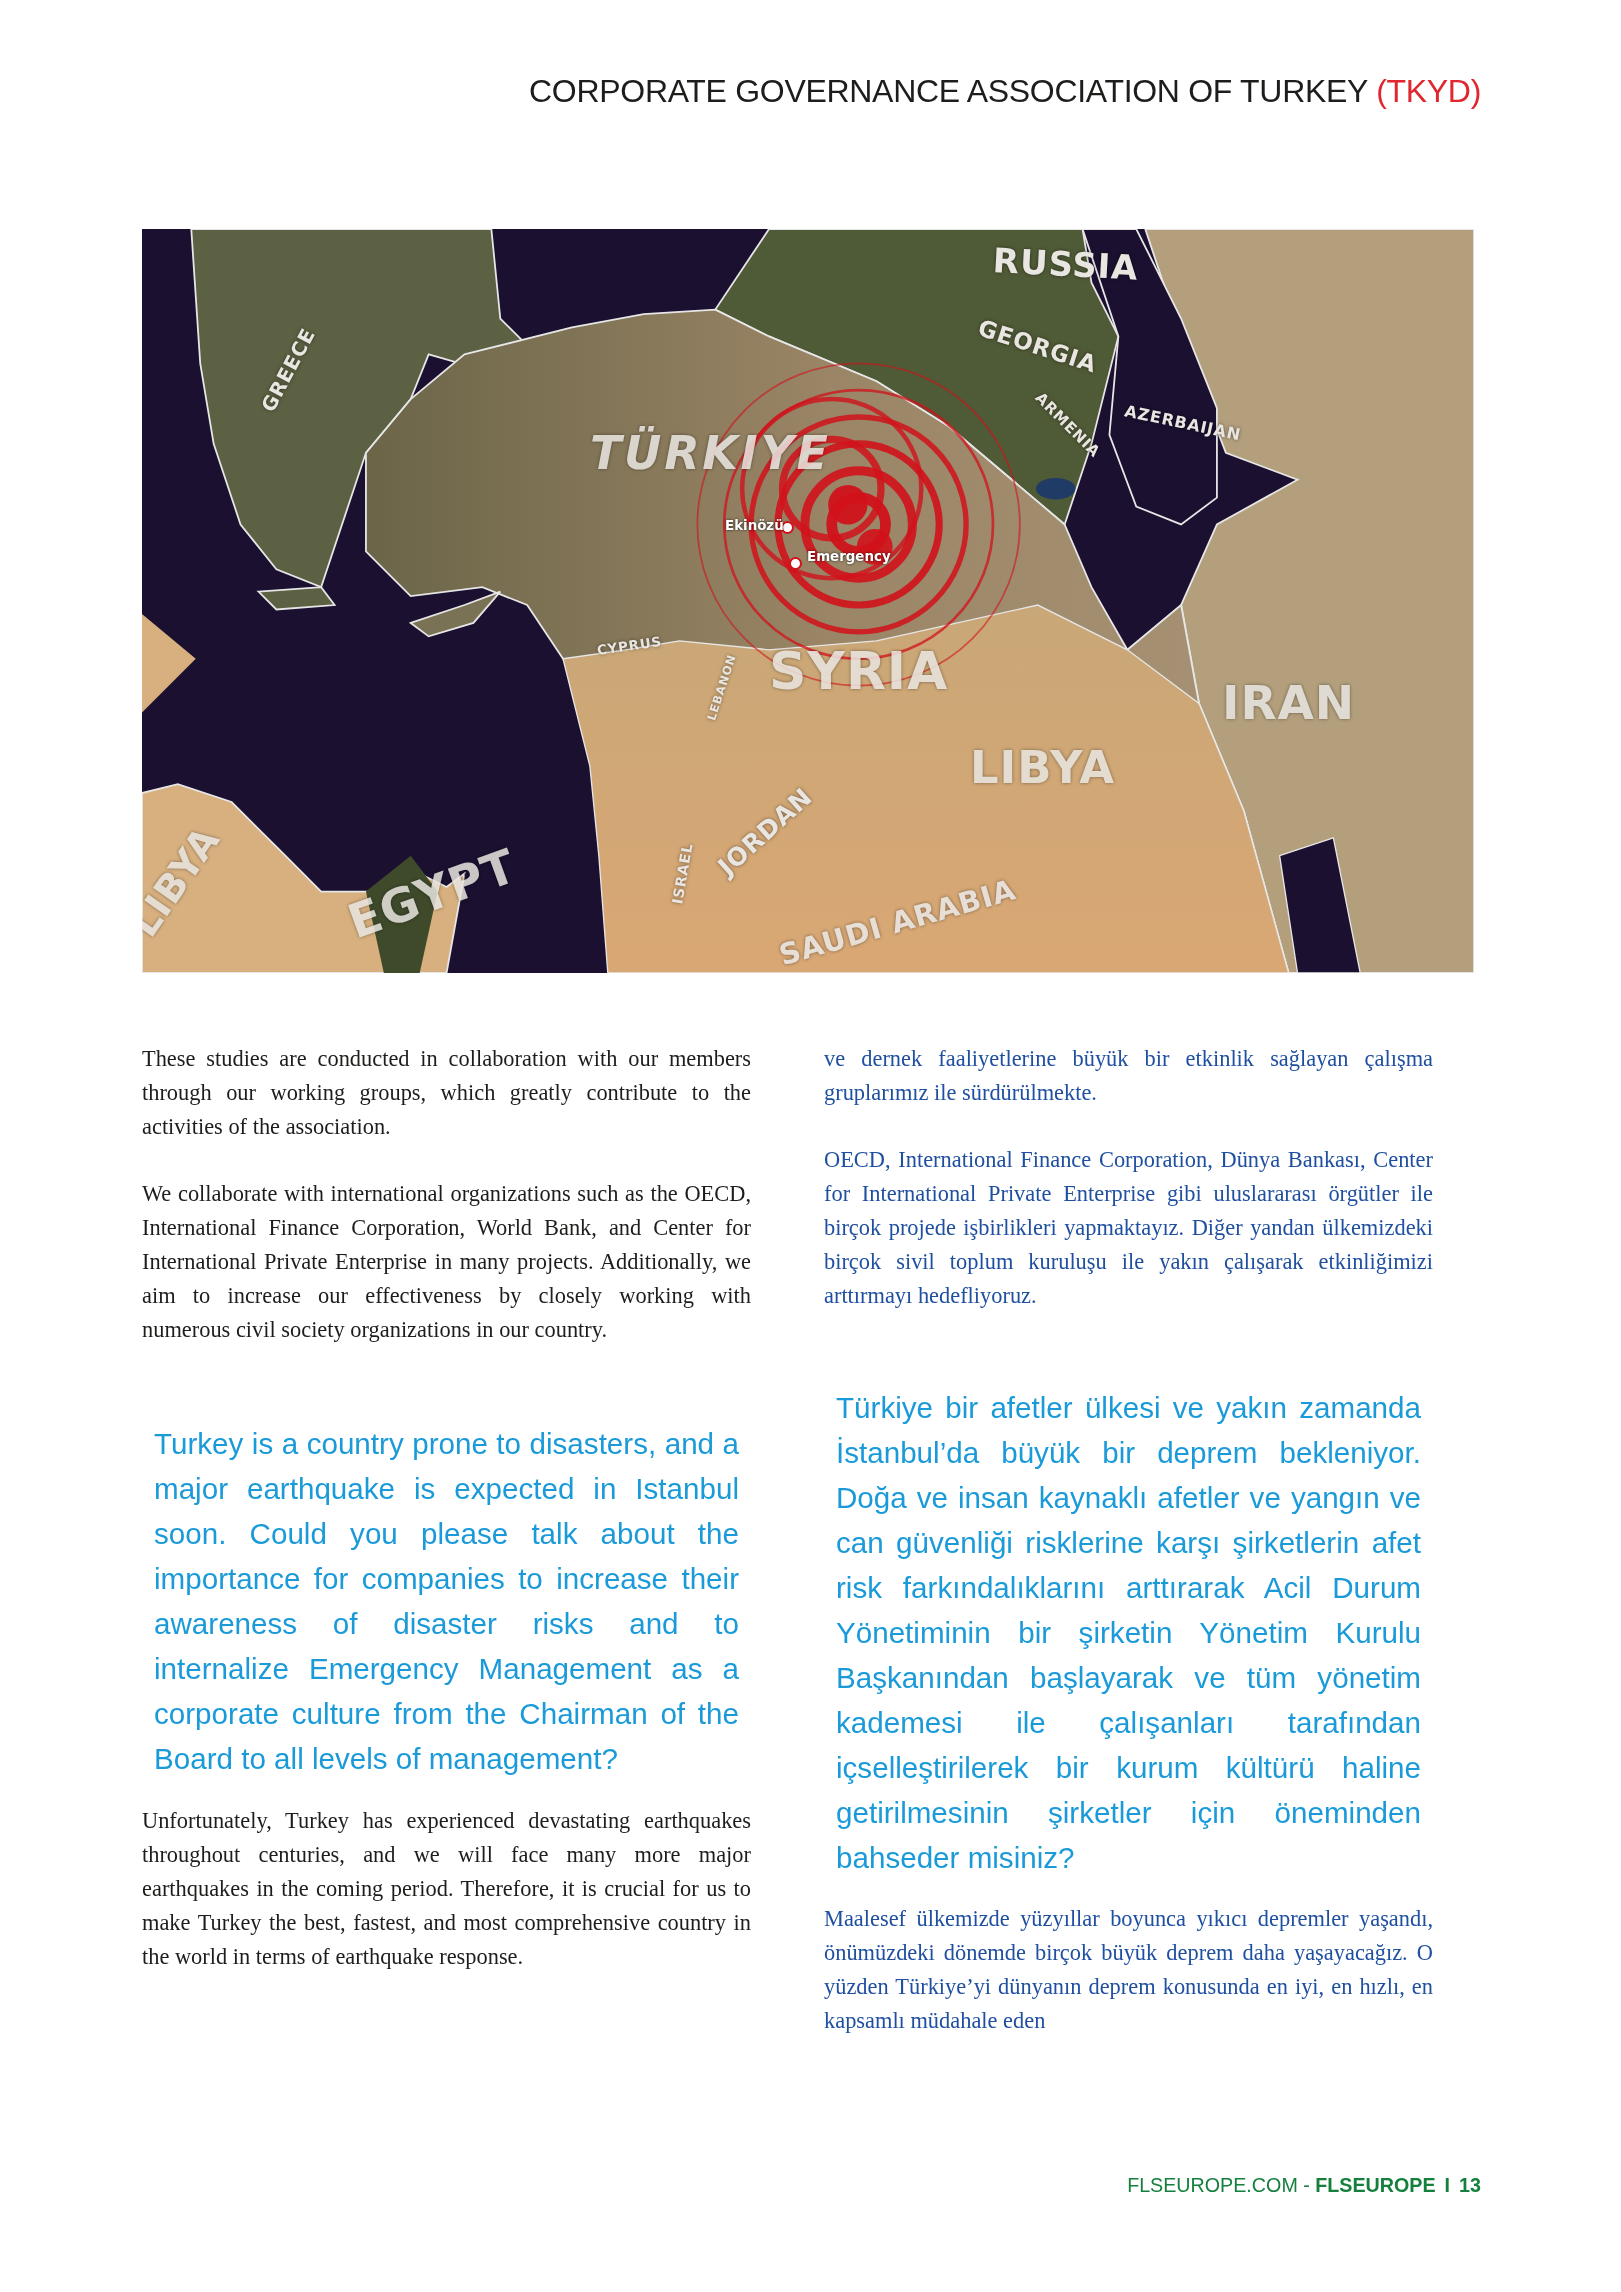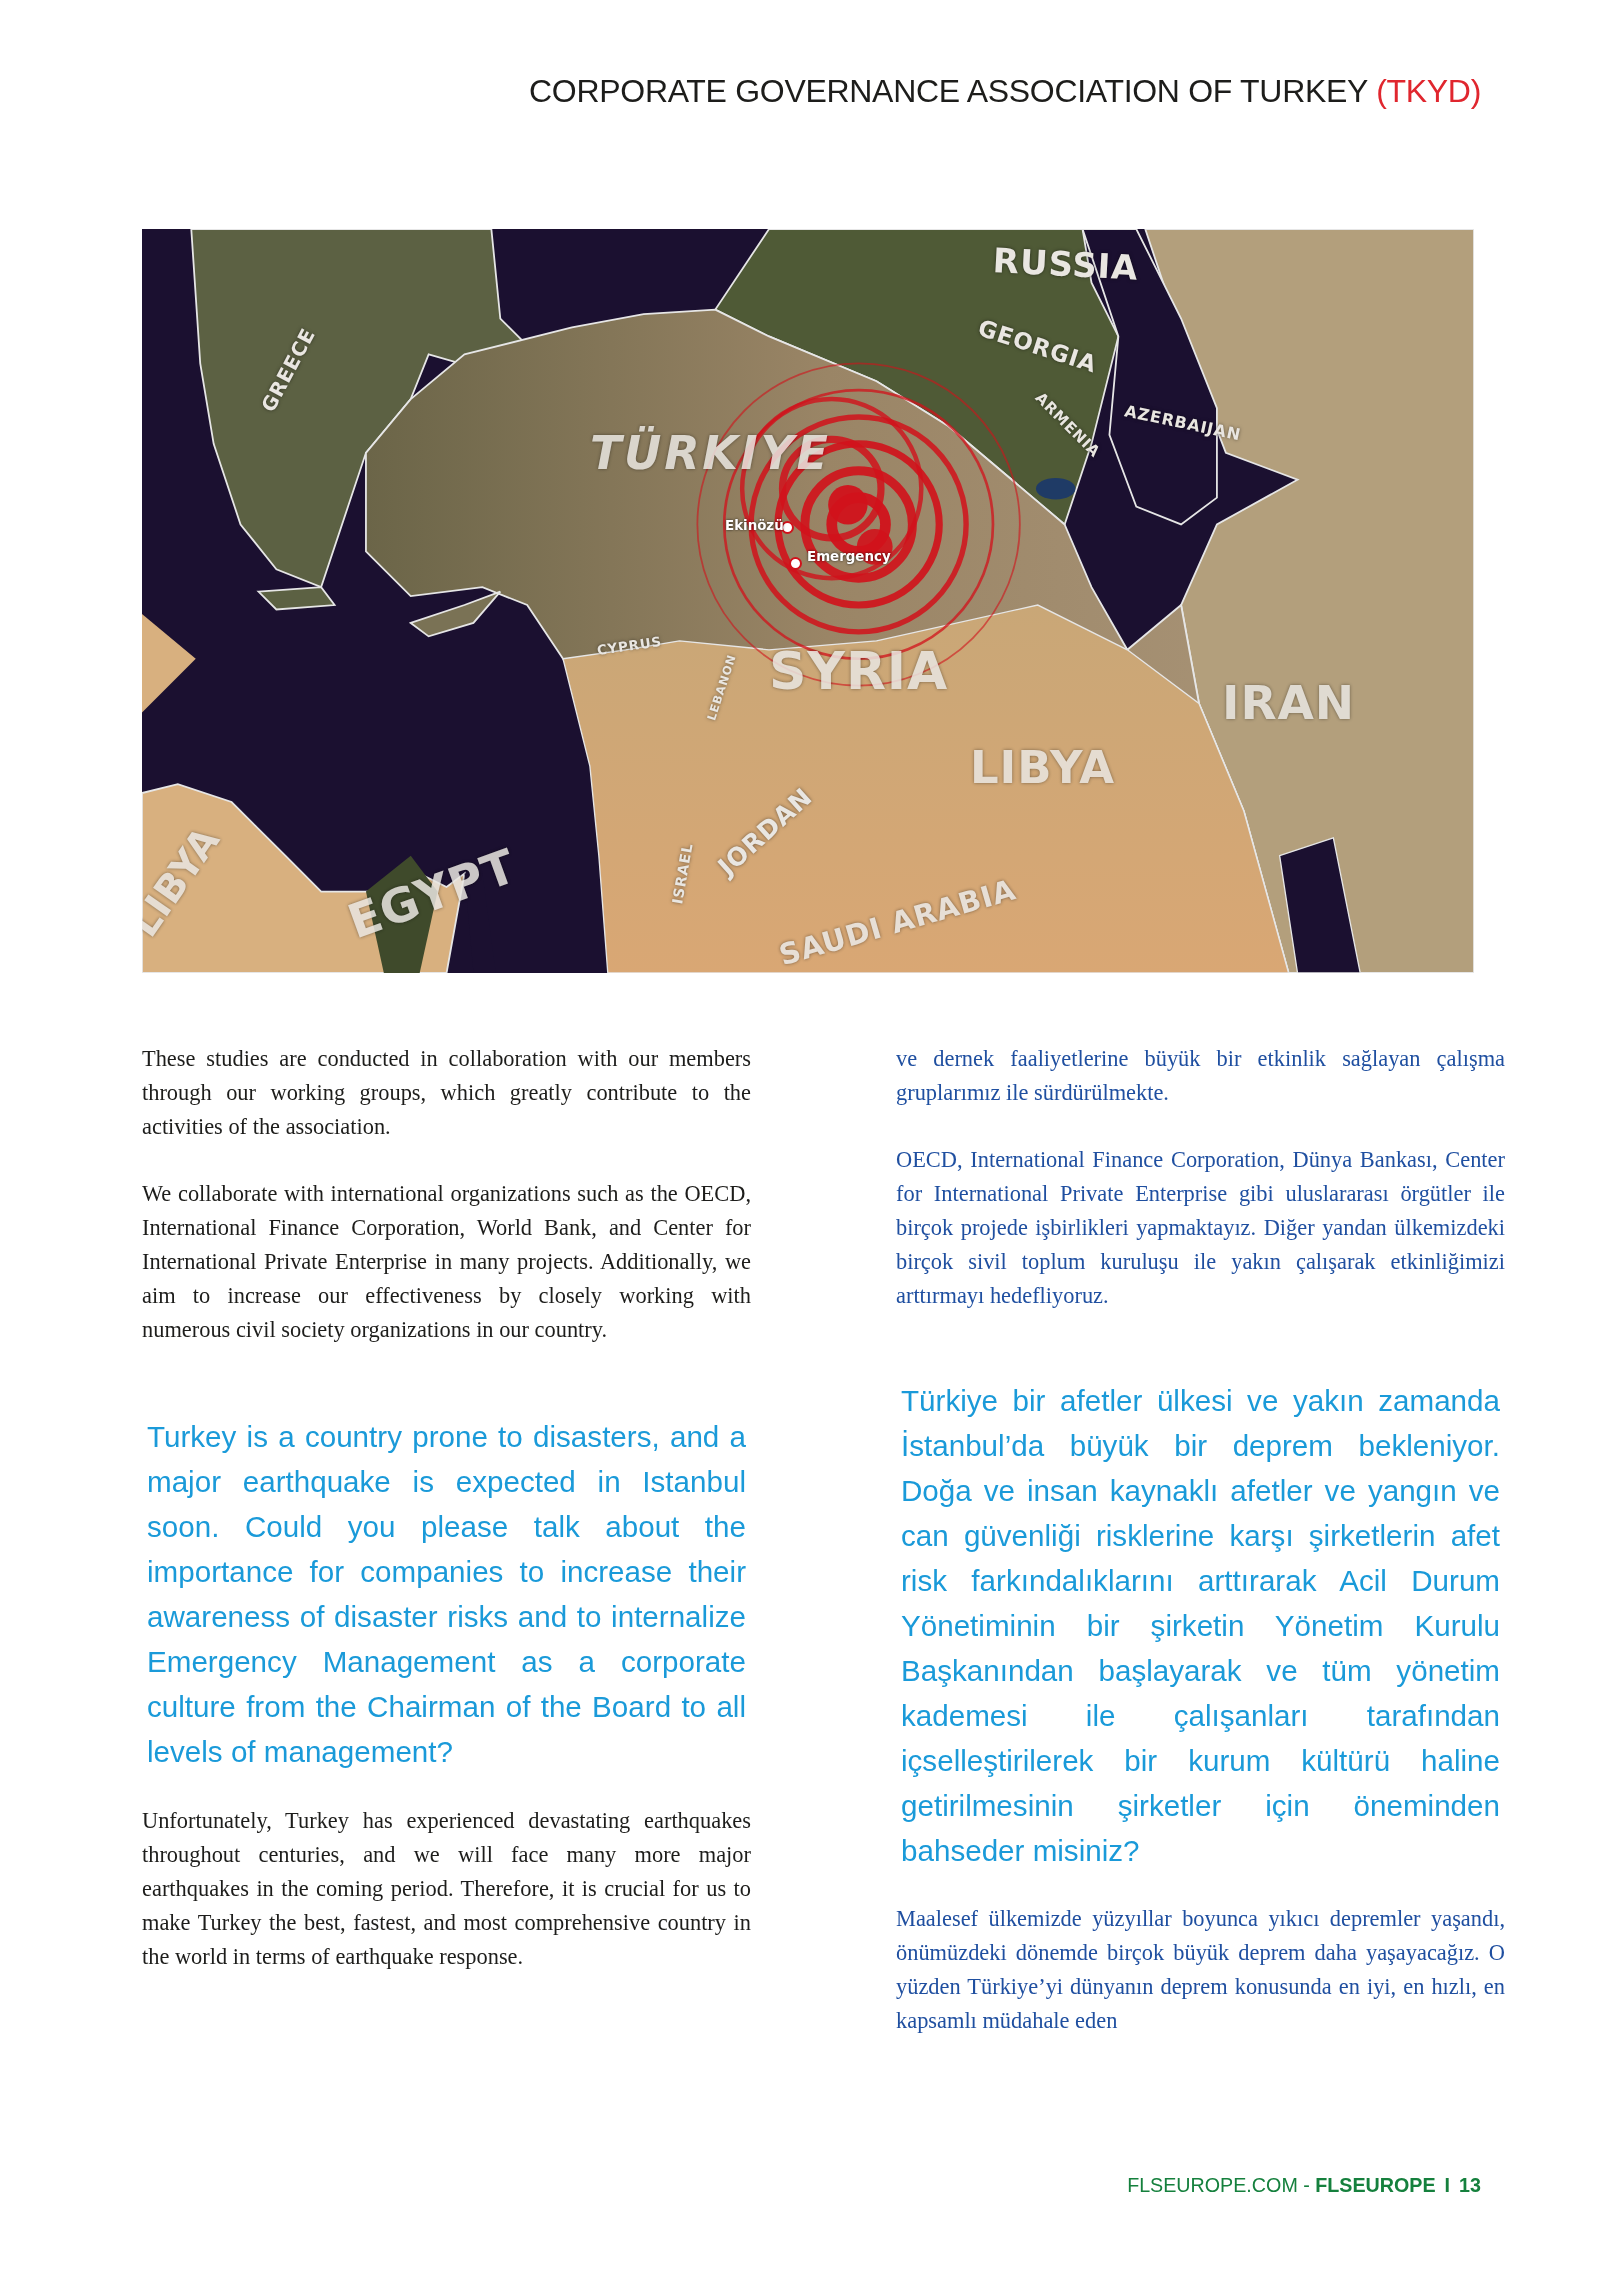--- a/index.html
+++ b/index.html
@@ -32,34 +32,34 @@
       font-weight: bold; font-size: 13.4px; color: #fff;
       text-shadow: 0 0 2.7px rgba(0,0,0,0.8);
     }
     .city-dot {
       position: absolute; width: 9px; height: 9px; border-radius: 50%;
       background: #fff; border: 2.7px solid #d1121b;
     }
 
     .col { position: absolute; width: 609px; }
     .col-left { left: 142px; }
-    .col-right { left: 896px; }
+    .col-right { left: 824px; }
 
     .p-en, .p-tr {
       font-family: "Liberation Serif", serif;
       font-size: 22.4px; line-height: 34px;
       text-align: justify; margin: 0;
     }
     .p-en { color: #1d1d1b; }
     .p-tr { color: #1f4fa0; }
 
     .q {
       font-family: "Liberation Sans", sans-serif;
       font-size: 29.6px; line-height: 45px;
-      color: #1a9ad9; text-align: justify; margin: 5px;
+      color: #1a9ad9; text-align: justify; margin: 12px;
     }
 
     .footer {
       position: absolute; top: 2174px; right: 140px;
       font-family: "Liberation Sans", sans-serif;
       font-size: 19.7px; color: #15803d; white-space: nowrap;
     }
     .footer .bold { font-weight: bold; }
     .footer .sep { font-weight: bold; margin: 0 9px; }
   </style>

